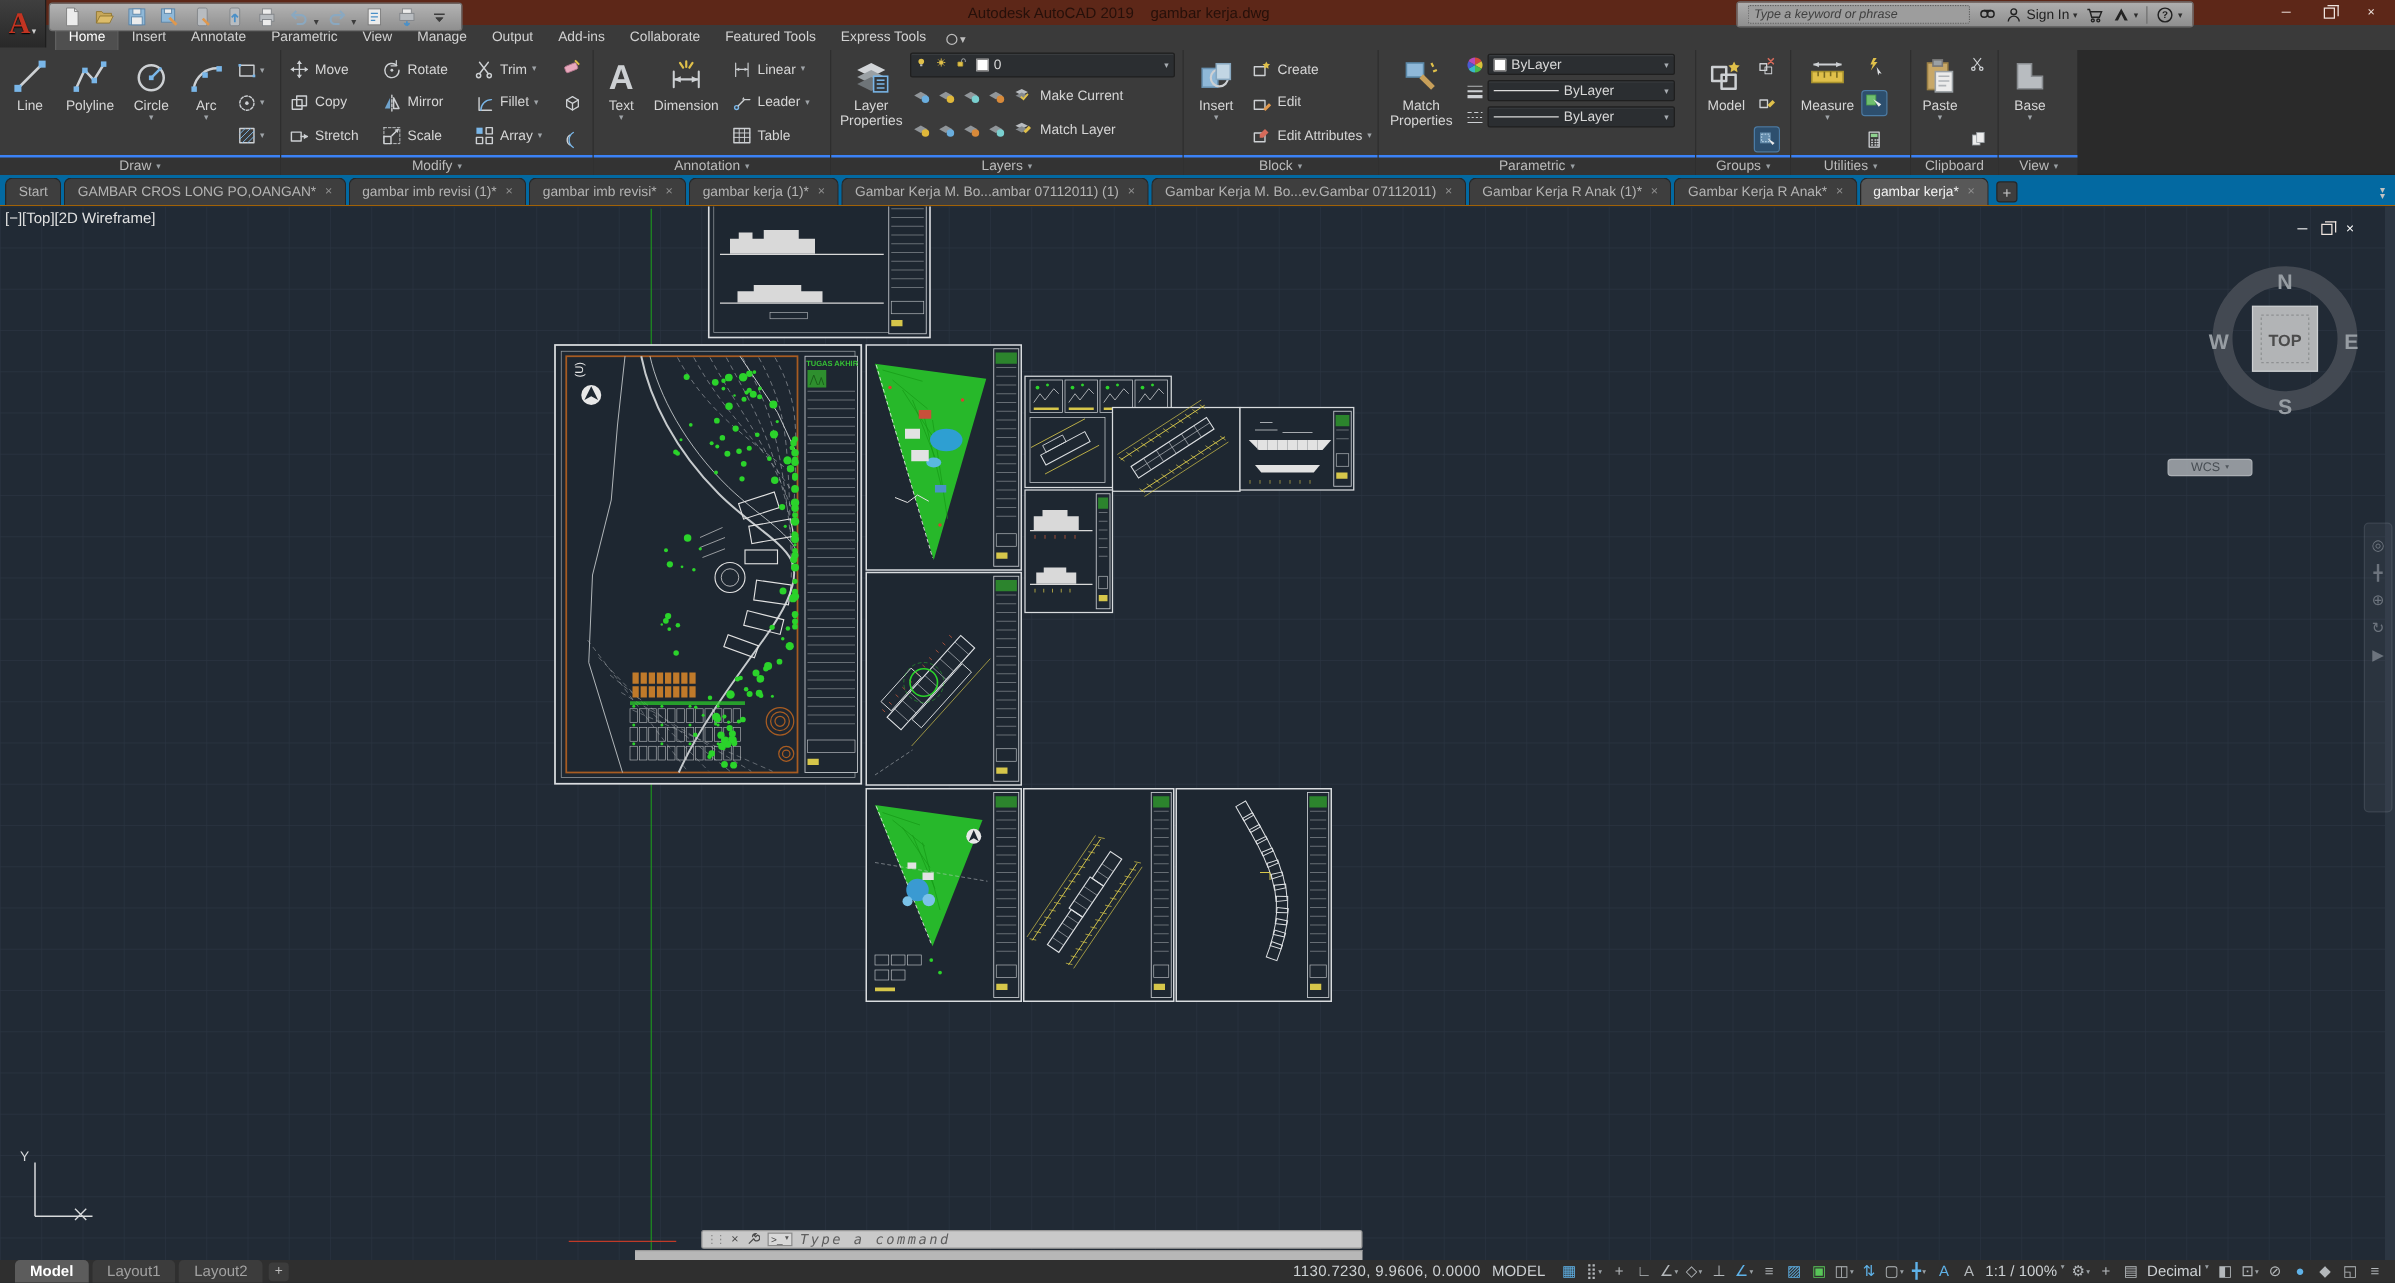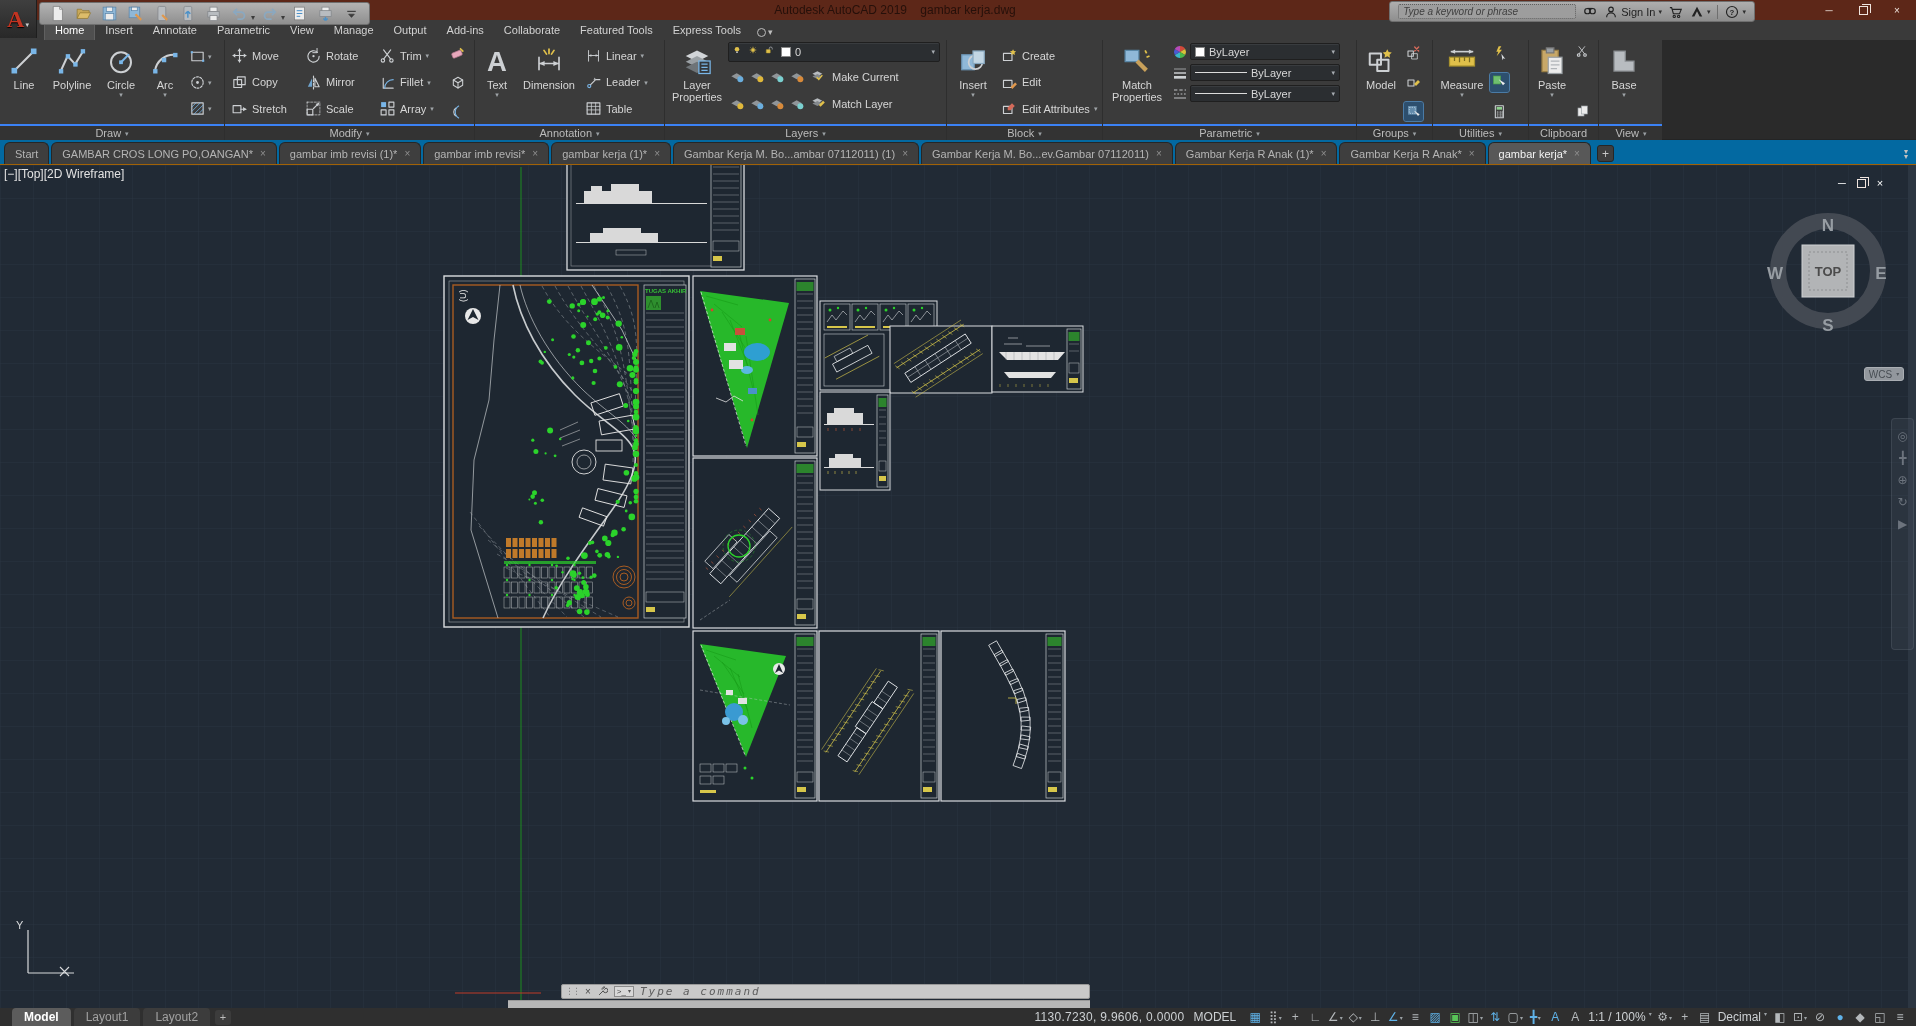--- a/index.html
+++ b/index.html
@@ -80,21 +80,21 @@
   .ftab-plus{width:17px;height:17px;border-radius:3px;background:#3e3e3e;border:1px solid #262626;color:#c8c8c8;
     display:flex;align-items:center;justify-content:center;margin:0 0 2px 4px;font-size:12px}
   .ft-chevrons{position:absolute;right:8px;bottom:5px;color:#c2c2c2;font-size:8px;line-height:5px;text-align:center}
   
   .viewport{position:absolute;left:0;top:165px;width:1916px;height:843px;background:#212a35;overflow:hidden}
   .vp-label{position:absolute;left:4px;top:2px;color:#e2e2e2;font-size:12px;z-index:5}
   .vp-winbtns{position:absolute;left:1838px;top:12px;display:flex;gap:11px;color:#fff;font-size:11px;z-index:5;align-items:center}
   .vcube{position:absolute;left:1762px;top:40px;width:132px;height:132px;z-index:4}
   .vct{fill:#979da3;font-size:17px;font-weight:bold;text-anchor:middle;dominant-baseline:middle;font-family:"Liberation Sans",sans-serif}
   .vctop{fill:#4b4b4b;font-size:13px;font-weight:bold;text-anchor:middle;dominant-baseline:middle;font-family:"Liberation Sans",sans-serif}
-  .wcsbox{position:absolute;left:1864px;top:202px;width:40px;height:14px;background:#a6abb0;opacity:.85;z-index:4;
+  .wcsbox{position:absolute;left:1734px;top:202px;width:68px;height:14px;background:#a6abb0;opacity:.85;z-index:4;
     border-radius:3px;border:1px solid #c2c6ca;display:flex;align-items:center;justify-content:center;gap:4px;
     font-size:10px;color:#4e5358}
   .wcsbox .c{font-size:6px;color:#5a5f64}
   .navbar{position:absolute;left:1891px;top:253px;width:23px;height:232px;z-index:4;opacity:.5;
     background:rgba(84,92,104,.4);border:1px solid rgba(150,158,168,.35);border-radius:4px;
     display:flex;flex-direction:column;align-items:center;gap:12px;padding-top:12px;color:#b6bcc4;font-size:12px}
   .navbar span{line-height:10px}
   .vsb{position:absolute;right:0;top:0;width:8px;height:843px;background:#2c3642;z-index:3}
   .cmdbar{position:absolute;left:561px;top:819px;width:529px;height:15px;z-index:6;background:#c9c9c9;
     border:1px solid #989898;border-radius:2px;display:flex;align-items:center;gap:6px;padding:0 3px}

